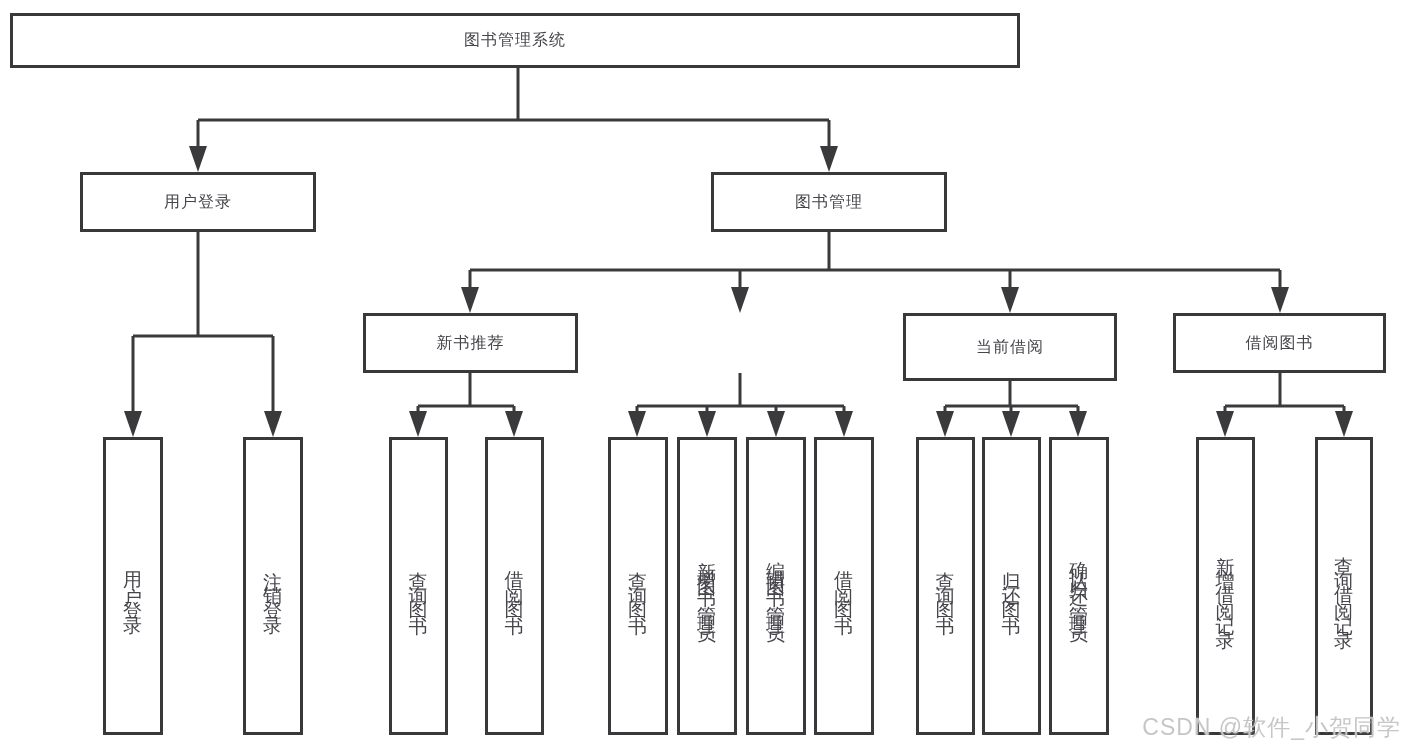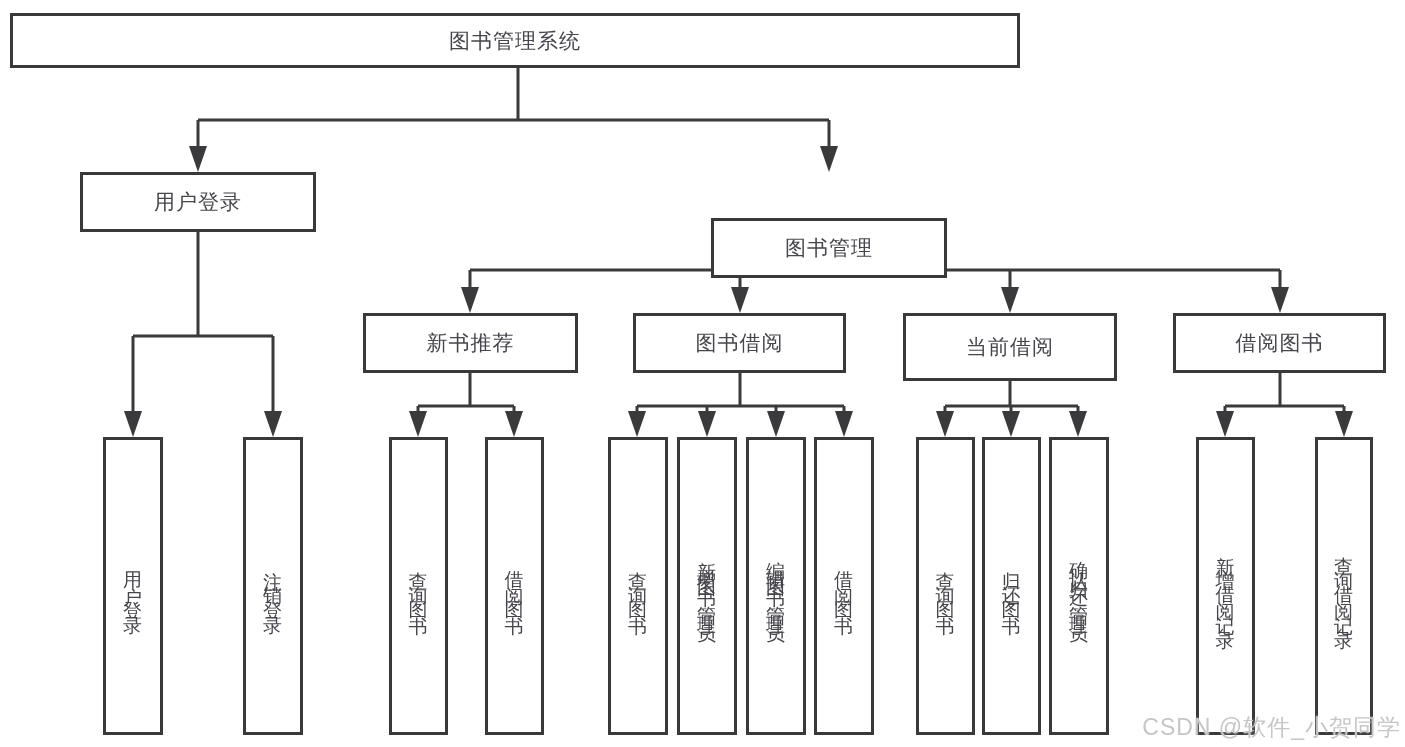--- a/index.html
+++ b/index.html
@@ -15,21 +15,21 @@
   .node{
     position:absolute;
     box-sizing:border-box;
     border:3px solid #39393b;
     background:#ffffff;
     display:flex;
     align-items:center;
     justify-content:center;
   }
   .hlabel{
-    font-size:21px;
+    font-size:16px;
     letter-spacing:1px;
     white-space:nowrap;
   }
   .leaf .vlabel{
     writing-mode:vertical-rl;
     text-orientation:mixed;
     font-size:19px;
     letter-spacing:15px;
     line-height:1;
     white-space:nowrap;
@@ -91,29 +91,26 @@
     </g>
   </svg>
 
   <div class="node" style="left:10px;top:13px;width:1010px;height:55px;">
     <span class="hlabel">图书管理系统</span>
   </div>
 
   <div class="node" style="left:80px;top:172px;width:236px;height:60px;">
     <span class="hlabel">用户登录</span>
   </div>
-  <div class="node" style="left:711px;top:172px;width:236px;height:60px;margin-top:46px;">
+  <div class="node" style="left:711px;top:172px;width:236px;height:60px;">
     <span class="hlabel">图书管理</span>
   </div>
 
   <div class="node" style="left:363px;top:313px;width:215px;height:60px;align-items:center;">
     <span class="hlabel">新书推荐</span>
-  </div>
-  <div class="node" style="left:633px;top:313px;width:213px;height:60px;">
-    <span class="hlabel">图书借阅</span>
   </div>
   <div class="node" style="left:903px;top:313px;width:214px;height:68px;">
     <span class="hlabel">当前借阅</span>
   </div>
   <div class="node" style="left:1173px;top:313px;width:213px;height:60px;">
     <span class="hlabel">借阅图书</span>
   </div>
 
   <div class="node leaf" style="left:103px;top:437px;width:60px;height:298px;">
     <span class="vlabel">用户登录</span>

